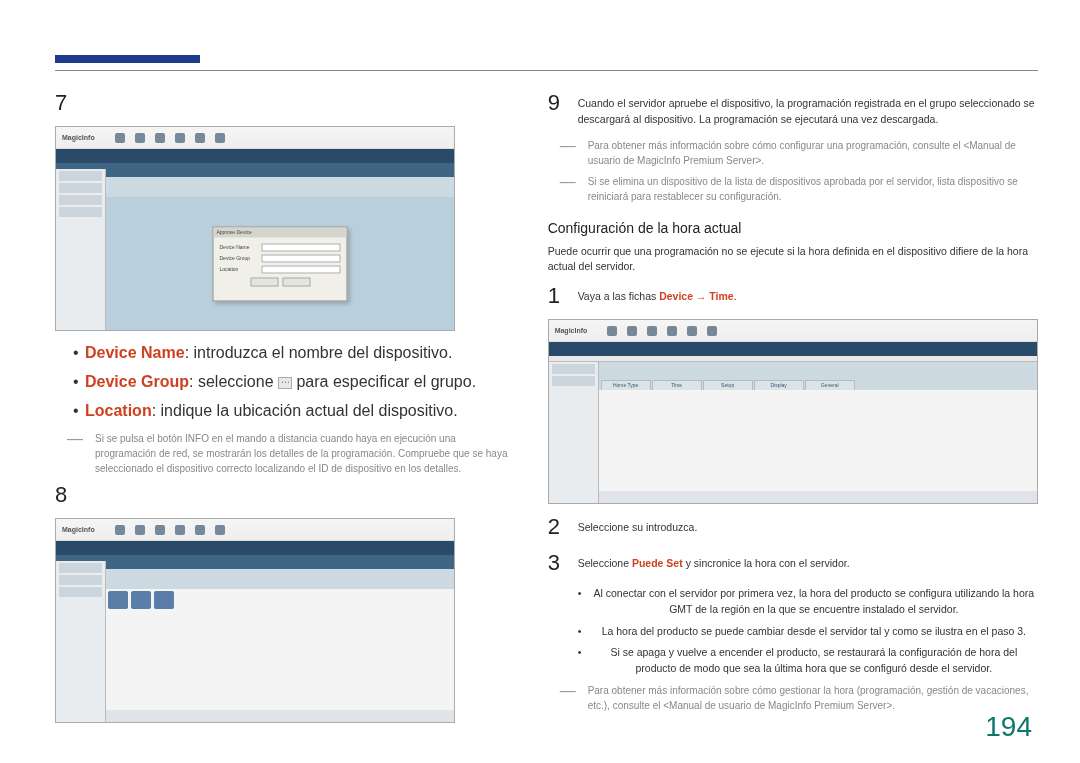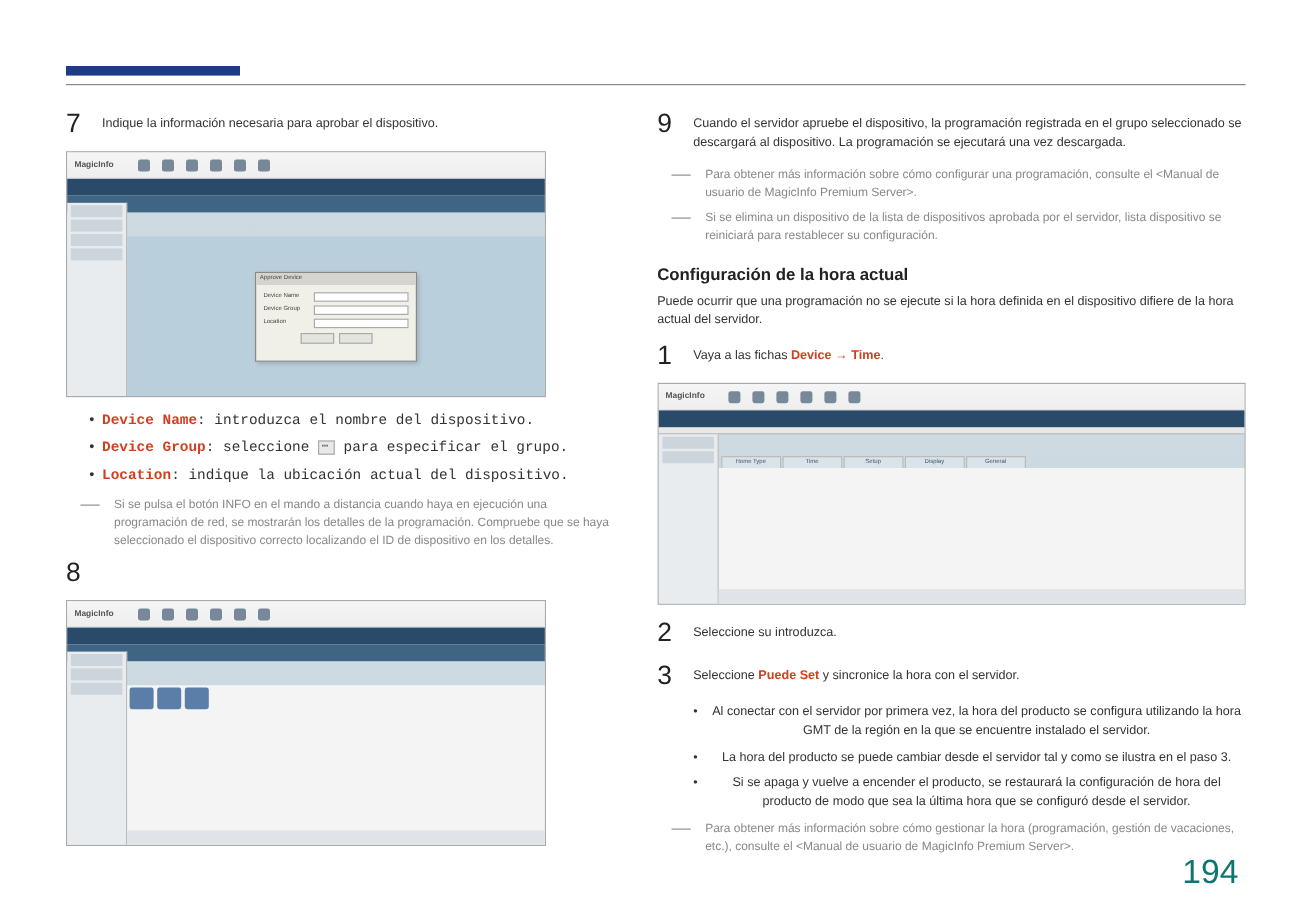--- a/index.html
+++ b/index.html
@@ -112,21 +112,21 @@
   height: 20px;
   display: flex;
   gap: 3px;
 }
 .scr-tool { width: 20px; height: 18px; background: #5a7ea8; border-radius: 2px; }
 .screenshot3 .scr-main { background: #f4f4f4; }
 .scr-tabs { position: absolute; left: 52px; top: 60px; display: flex; gap: 1px; }
 .scr-tab { width: 50px; height: 12px; background: #d9e3ea; font-size: 5px; text-align: center; padding-top: 1px; color: #456; border: 1px solid #bbb; }
 .scr-footer { position: absolute; bottom: 0; left: 50px; right: 0; height: 12px; background: #e0e4e8; }
 .bullet-list { margin: 4px 0 8px 18px; }
-.bullet-list li { list-style: none; position: relative; padding-left: 12px; margin-bottom: 5px; font-size: 12px; line-height: 1.5; font-family: Liberation Mono, monospace; }
+.bullet-list li { list-style: none; position: relative; padding-left: 12px; margin-bottom: 5px; font-size: 16px; line-height: 1.5; }
 .bullet-list li::before { content: "•"; position: absolute; left: 0; color: #333; }
 .bullet-red { color: #d04020; font-weight: bold; }
 .note {
   display: flex;
   font-size: 10px;
   color: #888;
   line-height: 1.5;
   margin: 3px 0 6px 12px;
 }
 .note-dash { min-width: 28px; font-size: 16px; color: #999; line-height: 1; }
@@ -142,21 +142,21 @@
   position: relative;
 }
 .inline-icon::after {
   content: "⋯";
   position: absolute;
   top: -2px;
   left: 2px;
   font-size: 9px;
   color: #555;
 }
-.heading { font-size: 14px; font-weight: bold; color: #222; margin: 16px 0 8px; }
+.heading { font-size: 14px; font-weight: normal; color: #222; margin: 16px 0 8px; }
 .para { font-size: 10.5px; line-height: 1.5; margin-bottom: 8px; }
 .page-num {
   position: absolute;
   right: 48px;
   bottom: 20px;
   font-size: 28px;
   color: #0f766e;
   font-weight: 400;
 }
 .red-arrow { color: #d04020; font-weight: bold; }
@@ -169,21 +169,20 @@
 
 <div class="header-bar"></div>
 <div class="header-rule"></div>
 
 <div class="columns">
 
   <div class="col-left">
 
     <div class="step-row">
       <div class="step-num">7</div>
-      <div class="step-text">Indique la información necesaria para aprobar el dispositivo.</div>
     </div>
 
     <div class="screenshot">
       <div class="scr-top">
         <div class="scr-top-row1">
           <span class="scr-logo">MagicInfo</span>
           <div class="scr-icons">
             <div class="scr-icon"></div>
             <div class="scr-icon"></div>
             <div class="scr-icon"></div>

